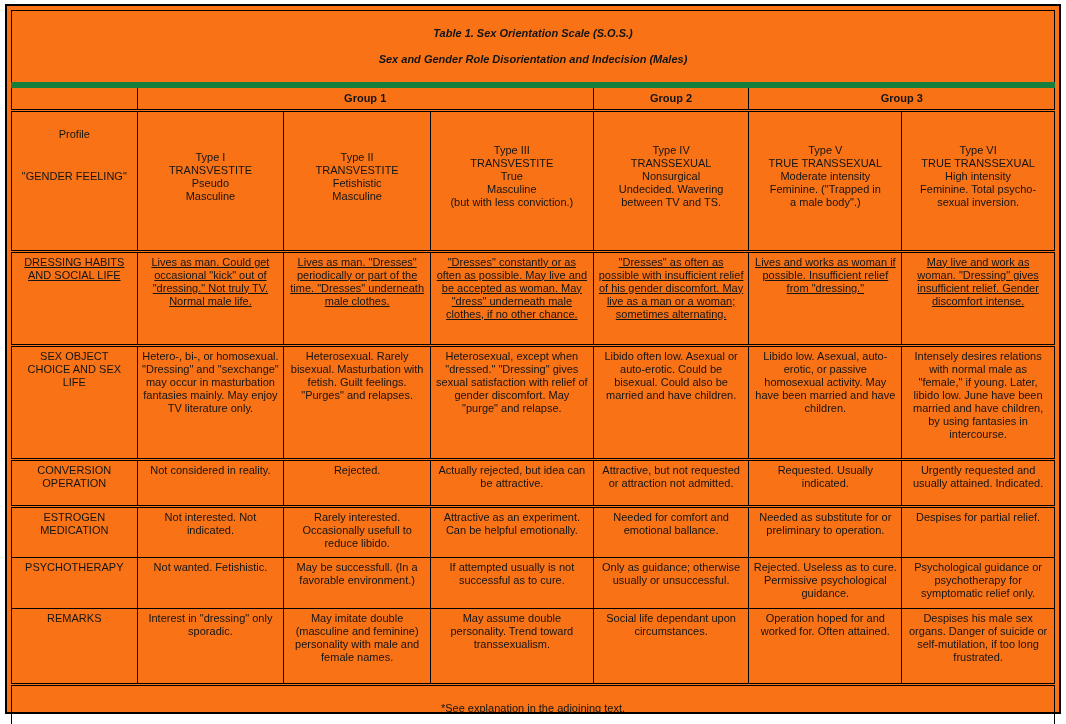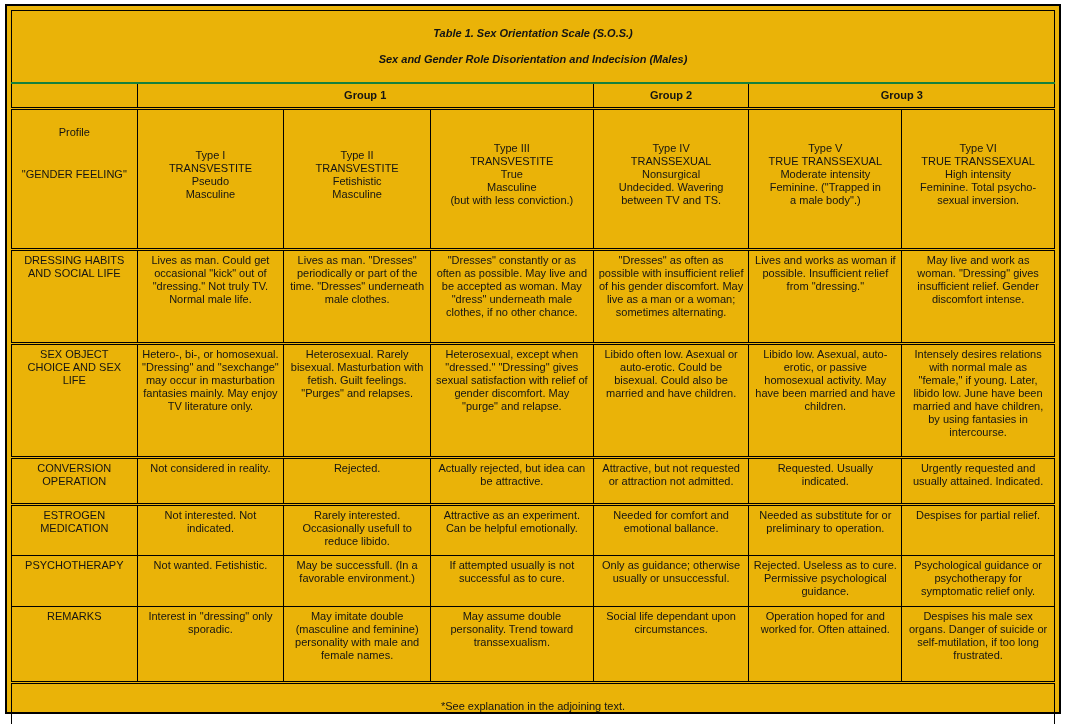--- a/index.html
+++ b/index.html
@@ -5,49 +5,49 @@
   * { margin:0; padding:0; box-sizing:border-box; }
   html,body { background:#ffffff; }
   body {
     width:1066px; height:724px;
     font-family:"Liberation Sans","DejaVu Sans",sans-serif;
     color:#141414;
   }
   .canvas { position:relative; width:1066px; height:724px; background:#fff; overflow:hidden; }
   .frame {
     position:absolute; left:5px; top:4px; width:1056px; height:710px;
-    border:2px solid #000; padding:4px; background:#eab308;
+    border:2px solid #000; padding:4px; background:#f97316;
   }
   table.sos {
     width:100%; border-collapse:collapse; table-layout:fixed;
   }
   table.sos td {
     border:1px solid #000;
     font-size:11px; line-height:13px;
     text-align:center; vertical-align:top;
     padding:3px 4px;
     white-space:pre-line;
     overflow:hidden;
   }
   
   tr.r-title  { height:38px; }
   tr.r-group  { height:25px; }
   tr.r-profile{ height:118px; }
-  tr.r-dress  { height:94px; }
+  tr.r-dress  { height:94px;text-decoration:underline; }
   tr.r-sex    { height:114px; }
   tr.r-kinsey { height:20px; }
   tr.r-conv   { height:47px;margin-top:48px; }
   tr.r-estro  { height:51px; }
   tr.r-psych  { height:51px; }
   tr.r-remarks{ height:76px; }
   tr.r-foot   { height:36px; }
 
   
   tr.bt-d > td { border-top:3px double #000; }
-  tr.bt-s2 > td { border-top:2px solid #15803d; }
+  tr.bt-s2 > td { border-top:6px solid #15803d; }
   td.bl-d { border-left:3px double #000; }
 
   .title-cell {
     font-weight:bold; font-style:italic; font-size:13px; line-height:17px;
     vertical-align:middle !important;
   }
   .group-cell { font-weight:bold; font-size:12px; vertical-align:middle !important; }
 
   .pstack {
     height:106px; display:flex; flex-direction:column;

